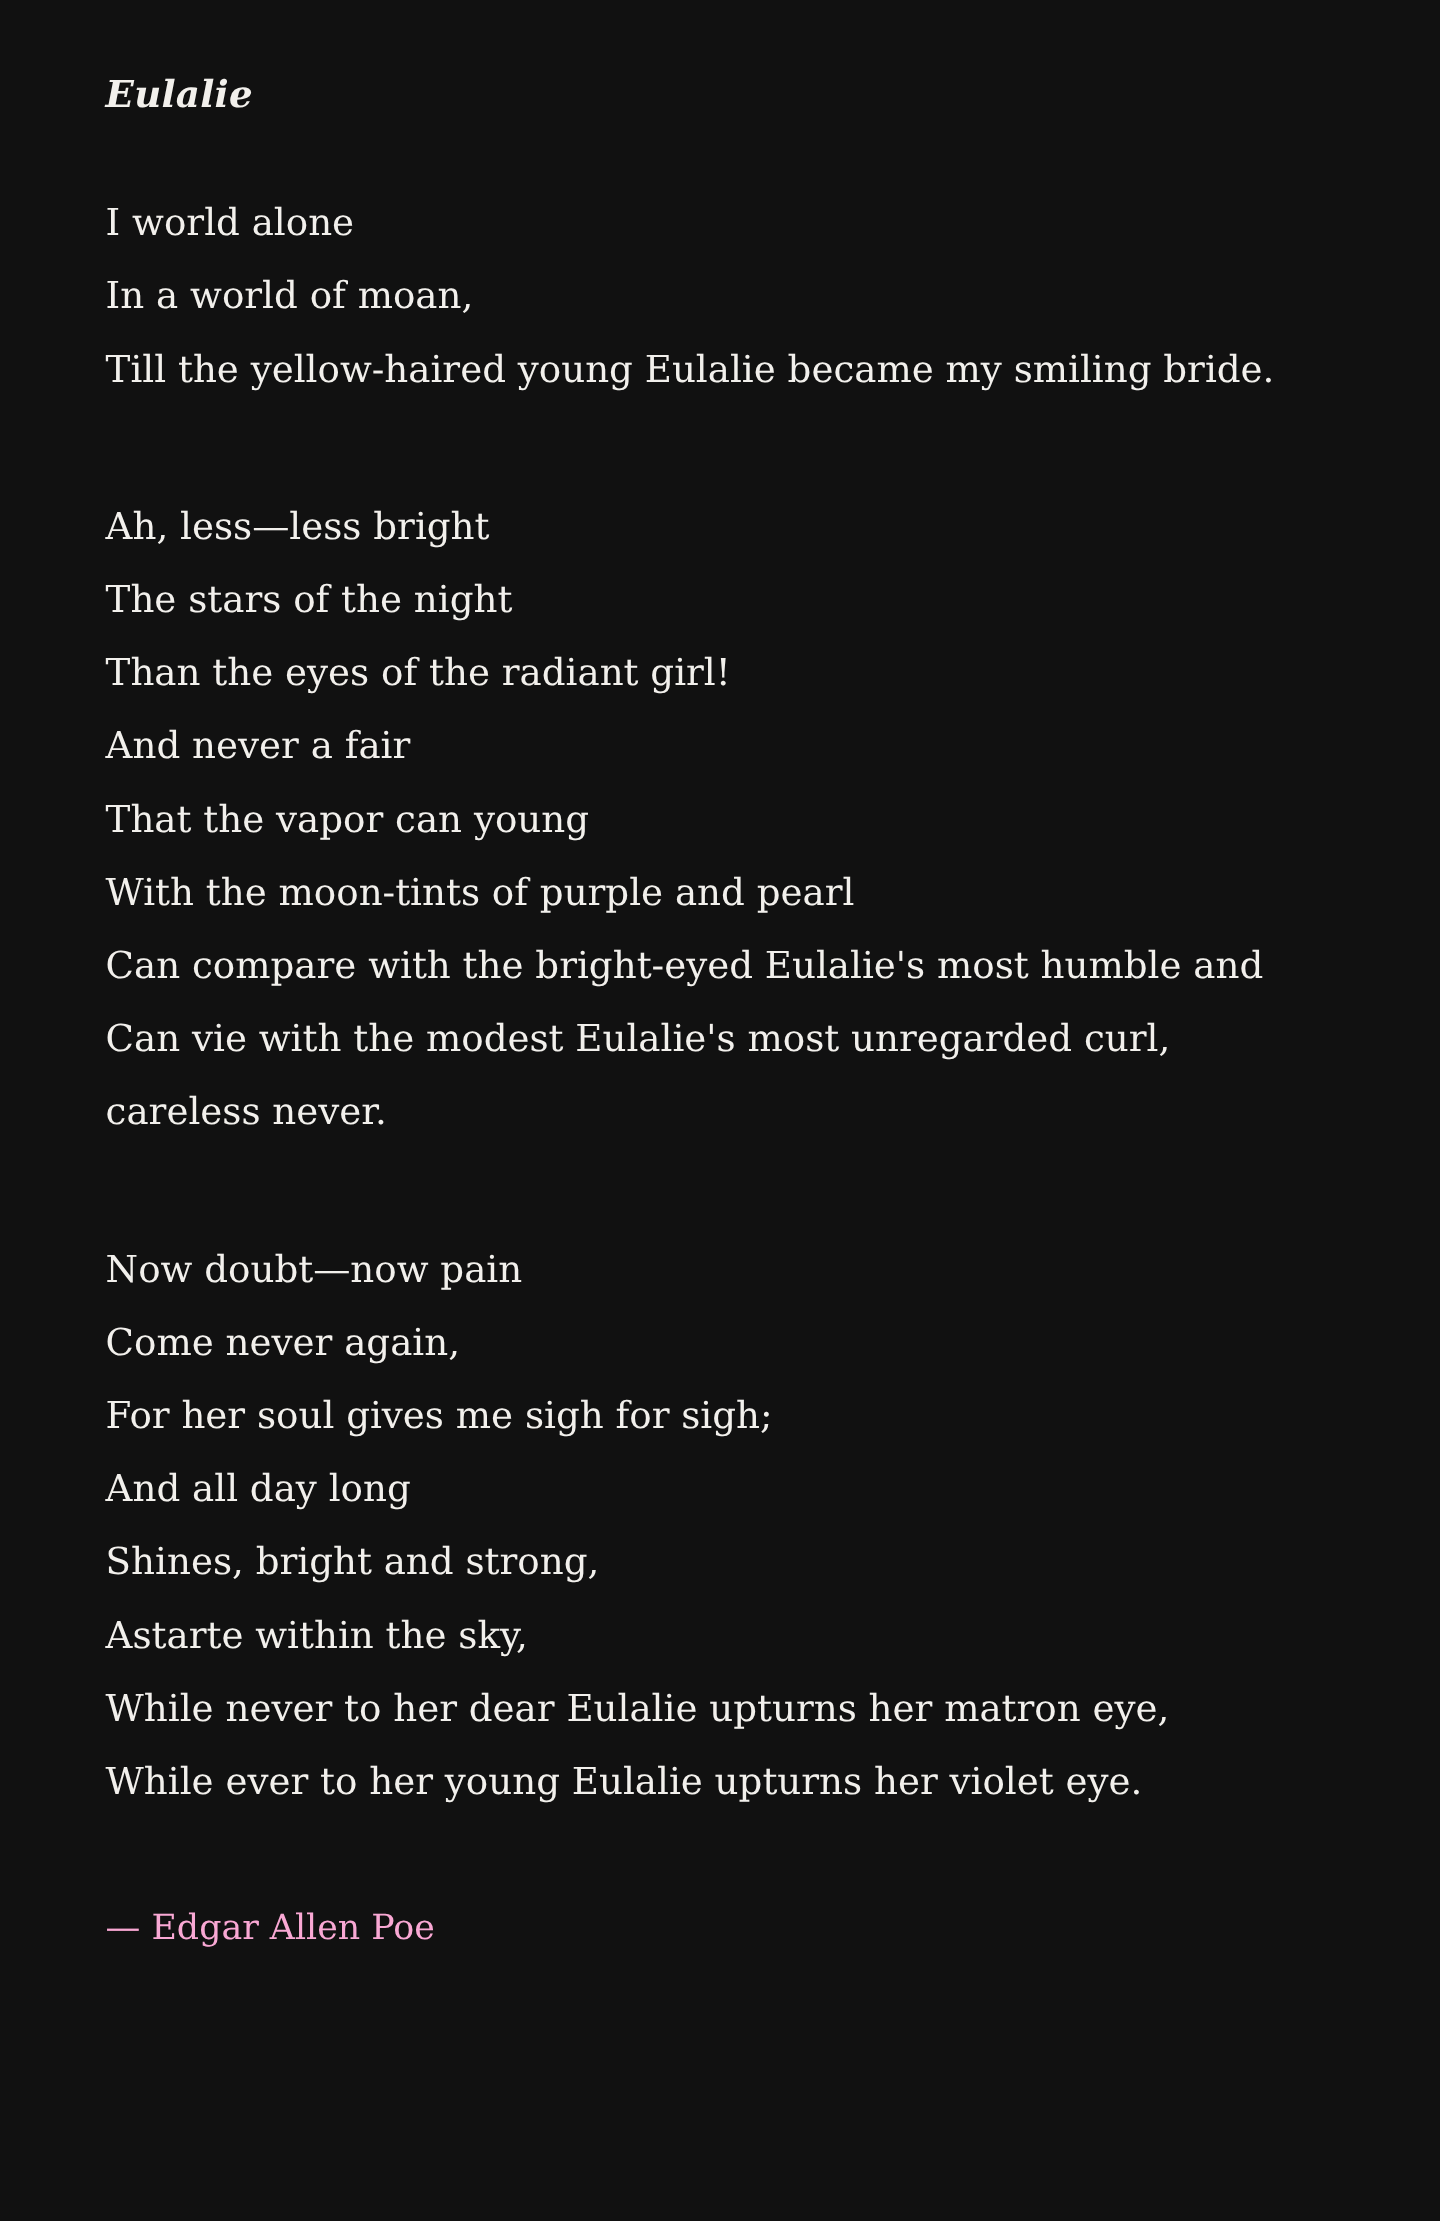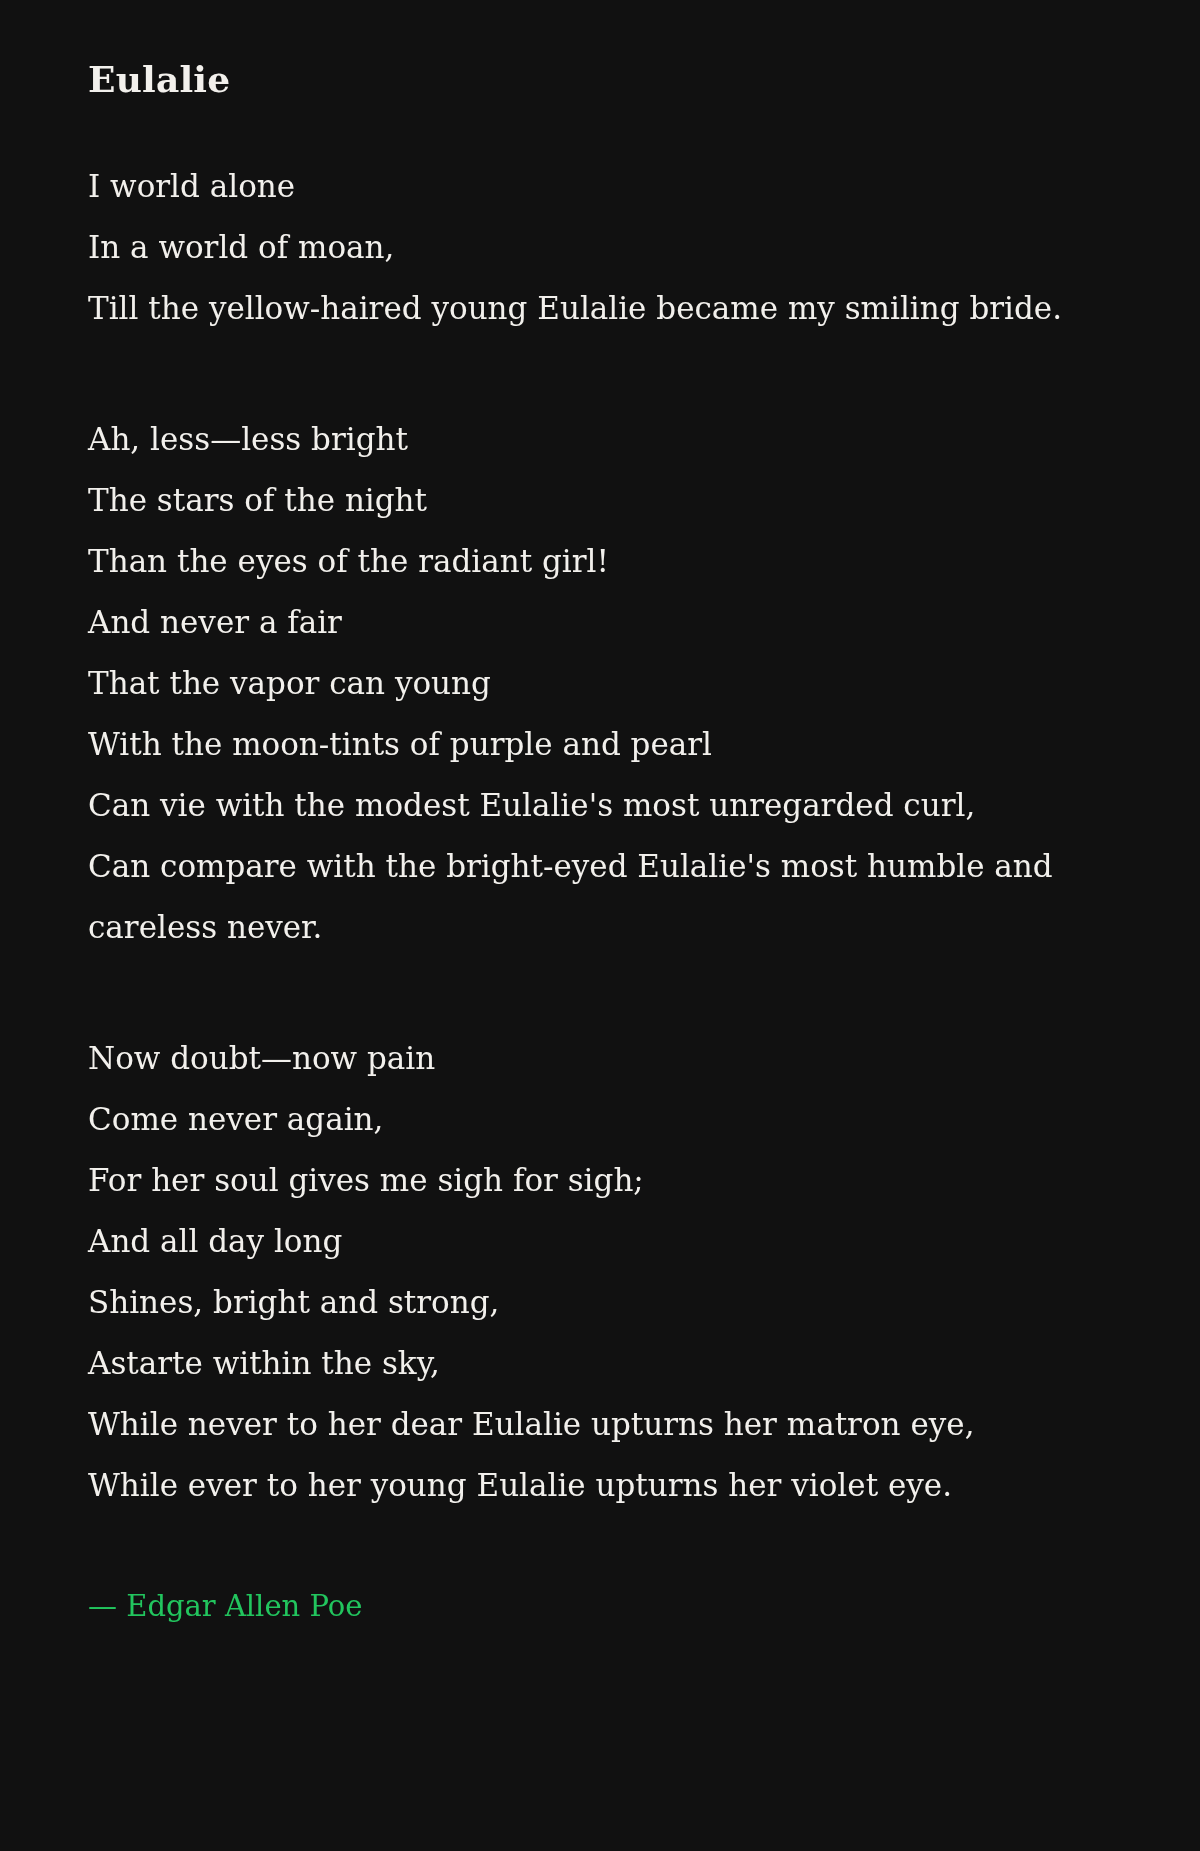--- a/index.html
+++ b/index.html
@@ -12,39 +12,40 @@
     background: #111111;
     color: #f2f0ec;
     font-family: "DejaVu Serif", "Liberation Serif", serif;
     overflow: hidden;
   }
   .content {
     padding: 56px 88px 0 88px;
     box-sizing: border-box;
   }
   .poem-title {
-    font-size: 36px;
+    font-size: 31px;
     line-height: 46px;
     font-weight: 700;
     margin: 0 0 54px 0;
     letter-spacing: 0.2px;
+    font-style: italic;
   }
   .stanza {
     margin: 0 0 70px 0;
   }
   .line {
     font-size: 31px;
     line-height: 61px;
     white-space: nowrap;
     font-weight: 400;
   }
   .attribution {
     font-size: 29px;
     line-height: 40px;
-    color: #22c55e;
+    color: #f9a8d4;
     font-weight: 400;
     white-space: nowrap;
   }
 </style>
 </head>
 <body>
 
 <div class="content">
   <h1 class="poem-title">Eulalie</h1>
 
@@ -54,22 +55,22 @@
         <div class="line">In a world of moan,</div>
         <div class="line">Till the yellow-haired young Eulalie became my smiling bride.</div>
       </div>
       <div class="stanza">
         <div class="line">Ah, less—less bright</div>
         <div class="line">The stars of the night</div>
         <div class="line">Than the eyes of the radiant girl!</div>
         <div class="line">And never a fair</div>
         <div class="line">That the vapor can young</div>
         <div class="line">With the moon-tints of purple and pearl</div>
+        <div class="line">Can compare with the bright-eyed Eulalie's most humble and</div>
         <div class="line">Can vie with the modest Eulalie's most unregarded curl,</div>
-        <div class="line">Can compare with the bright-eyed Eulalie's most humble and</div>
         <div class="line">careless never.</div>
       </div>
       <div class="stanza">
         <div class="line">Now doubt—now pain</div>
         <div class="line">Come never again,</div>
         <div class="line">For her soul gives me sigh for sigh;</div>
         <div class="line">And all day long</div>
         <div class="line">Shines, bright and strong,</div>
         <div class="line">Astarte within the sky,</div>
         <div class="line">While never to her dear Eulalie upturns her matron eye,</div>

